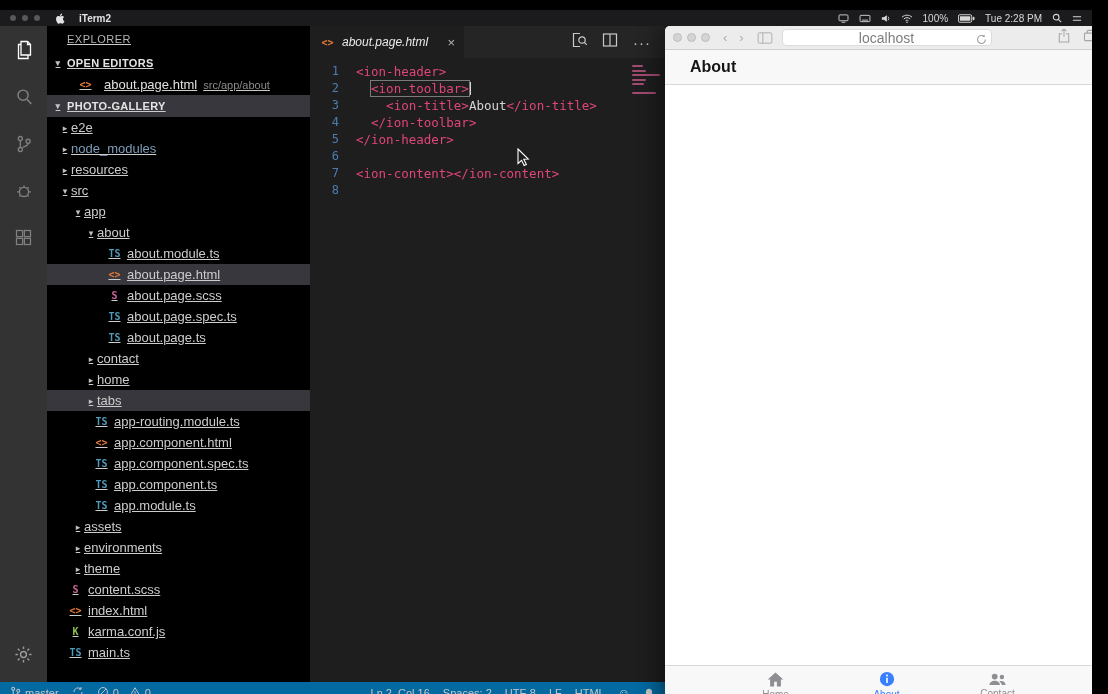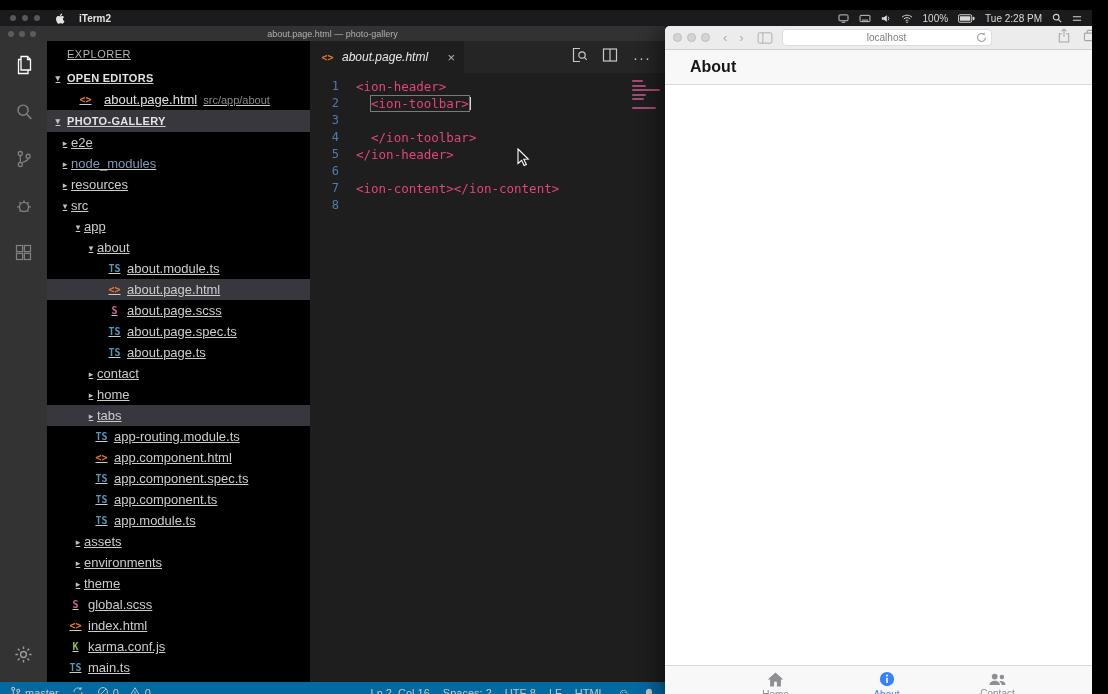--- a/index.html
+++ b/index.html
@@ -94,21 +94,21 @@
   box-shadow:-8px 0 20px rgba(0,0,0,.4);}
 .sf-titlebar{height:24px;background:#ececec;border-bottom:1px solid #cfcfcf;
   border-radius:5px 5px 0 0;display:flex;align-items:center;padding:0 8px;gap:9px;
   position:relative;flex:none;color:#9a9a9a;}
 .sf-dots{display:flex;gap:5px;}
 .sf-dot{width:9px;height:9px;border-radius:50%;background:#d4d4d4;border:1px solid #bdbdbd;}
 .sf-nav{display:flex;gap:12px;font-size:13px;color:#ababab;margin-left:4px;line-height:1;}
 .sf-side{color:#a5a5a5;margin-left:4px;display:flex;}
 .sf-url{position:absolute;left:50%;transform:translateX(-50%);width:210px;height:17px;
   background:#ffffff;border:1px solid #dcdcdc;border-radius:4px;display:flex;
-  align-items:center;justify-content:center;font-size:10px;color:#7e7e7e;}
+  align-items:center;justify-content:center;font-size:14px;color:#7e7e7e;}
 .sf-refresh{position:absolute;right:4px;top:2px;color:#9d9d9d;}
 .sf-right{position:absolute;right:10px;display:flex;gap:13px;color:#a5a5a5;}
 
 .ion-page{flex:1;display:flex;flex-direction:column;min-height:0;background:#fff;}
 .ion-header{height:35px;background:#f8f8f8;border-bottom:1px solid #d8d8da;display:flex;
   align-items:center;padding-left:25px;font-size:16px;font-weight:bold;color:#161616;flex:none;}
 .ion-content{flex:1;background:#ffffff;}
 .ion-tabbar{height:39px;background:#f8f8f8;border-top:1px solid #d8d8da;display:flex;
   padding:0 55px;flex:none;}
 .ion-tab{flex:1;display:flex;flex-direction:column;align-items:center;justify-content:center;
@@ -180,28 +180,20 @@
         </span>
       <span class="mb-ic">
           <svg width="10" height="9" viewBox="0 0 11 9" fill="none" stroke="currentColor" stroke-width="1.2">
             <path d="M1 2.5h9M1 6.5h9"></path>
           </svg>
         </span>
     </div>
   </div>
 
   <div class="vscode">
-    <div class="vs-titlebar">
-      <span class="vs-dots">
-        <span class="vs-dot"></span>
-        <span class="vs-dot"></span>
-        <span class="vs-dot"></span>
-      </span>
-      <span>about.page.html — photo-gallery</span>
-    </div>
 
     <div class="vs-main">
 
       <div class="activitybar">
         <div class="ab-icon active">
           <svg width="24" height="24" viewBox="0 0 24 24" fill="none" stroke="currentColor" stroke-width="1.3">
               <path d="M9 3.5h6.5l3 3V17H9z"></path>
               <path d="M15.5 3.5v3h3"></path>
               <path d="M9 6.5H6.5v14H16V17"></path>
             </svg>
@@ -341,21 +333,21 @@
             <div class="row" style="padding-left: 25px;">
               <span class="chev">▸</span>
               <span class="lbl">environments</span>
             </div>
             <div class="row" style="padding-left: 25px;">
               <span class="chev">▸</span>
               <span class="lbl">theme</span>
             </div>
             <div class="row" style="padding-left: 20px;">
               <span class="ficon scss">S</span>
-              <span class="lbl">global.scss</span>
+              <span class="lbl">content.scss</span>
             </div>
             <div class="row" style="padding-left: 20px;">
               <span class="ficon html">&lt;&gt;</span>
               <span class="lbl">index.html</span>
             </div>
             <div class="row" style="padding-left: 20px;">
               <span class="ficon karma">K</span>
               <span class="lbl">karma.conf.js</span>
             </div>
             <div class="row" style="padding-left: 20px;">
@@ -390,20 +382,21 @@
               <div class="code-line">
                 <span class="ln">1</span>
                 <span><span class="seg tag">&lt;ion-header&gt;</span></span>
               </div>
               <div class="code-line">
                 <span class="ln">2</span>
                 <span><span class="seg plain">  </span><span class="seg tag boxed">&lt;ion-toolbar&gt;</span><span class="caret"></span></span>
               </div>
               <div class="code-line">
                 <span class="ln">3</span>
+                <span><span class="seg plain">    </span><span class="seg tag">&lt;ion-title&gt;</span><span class="seg text">About</span><span class="seg tag">&lt;/ion-title&gt;</span></span>
               </div>
               <div class="code-line">
                 <span class="ln">4</span>
                 <span><span class="seg plain">  </span><span class="seg tag">&lt;/ion-toolbar&gt;</span></span>
               </div>
               <div class="code-line">
                 <span class="ln">5</span>
                 <span><span class="seg tag">&lt;/ion-header&gt;</span></span>
               </div>
               <div class="code-line">

